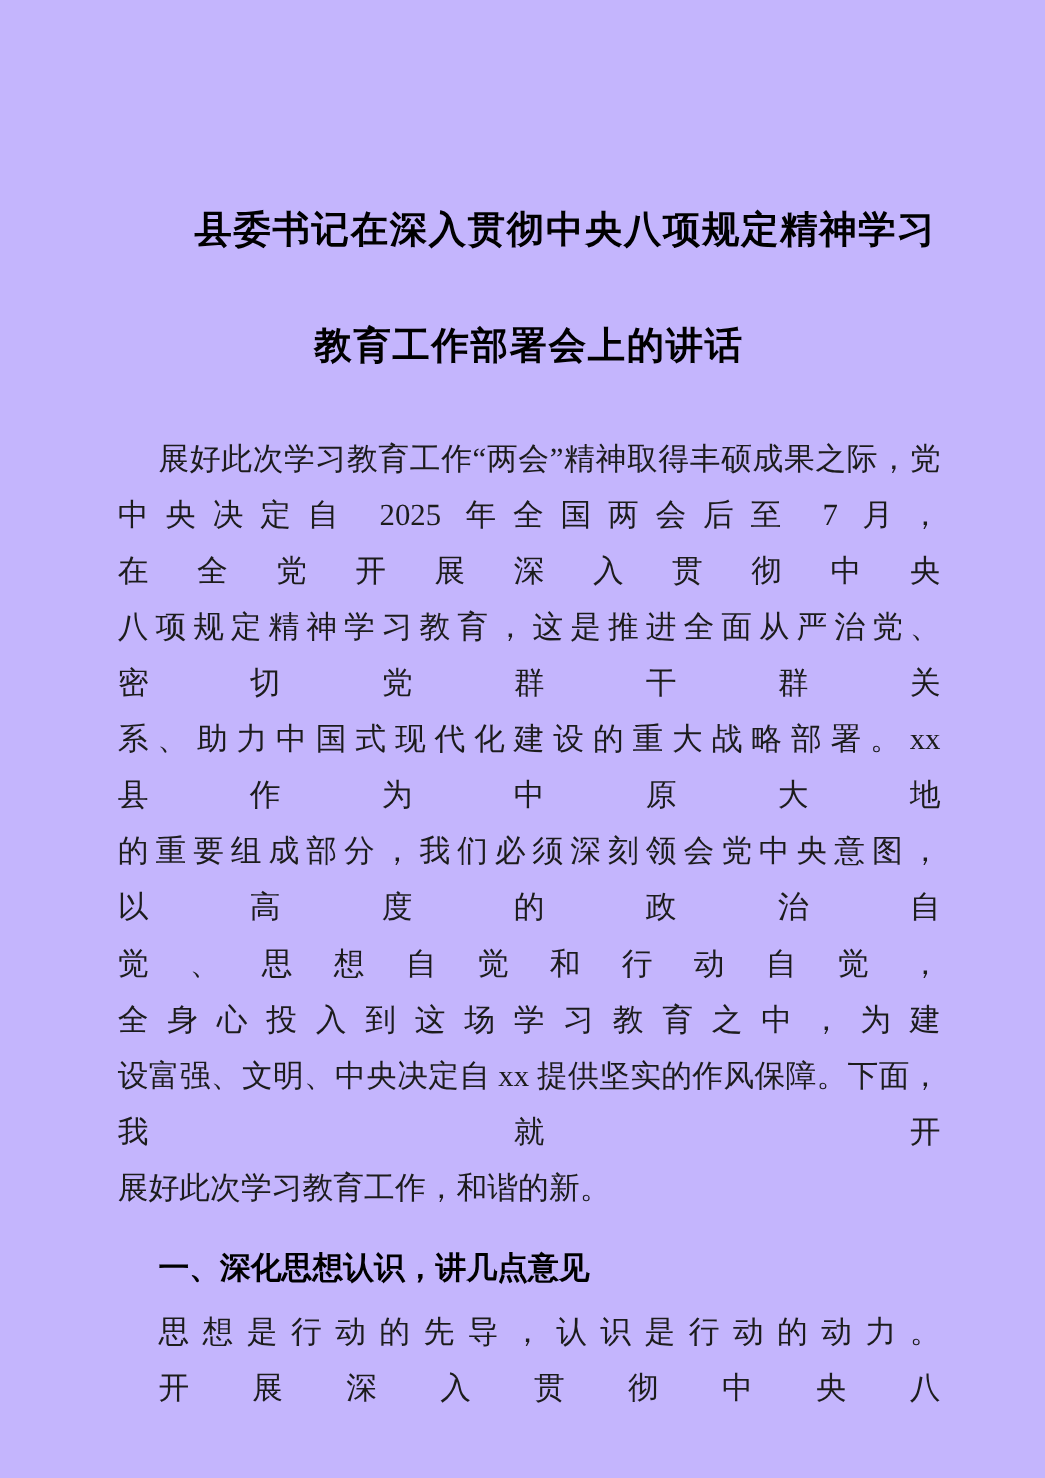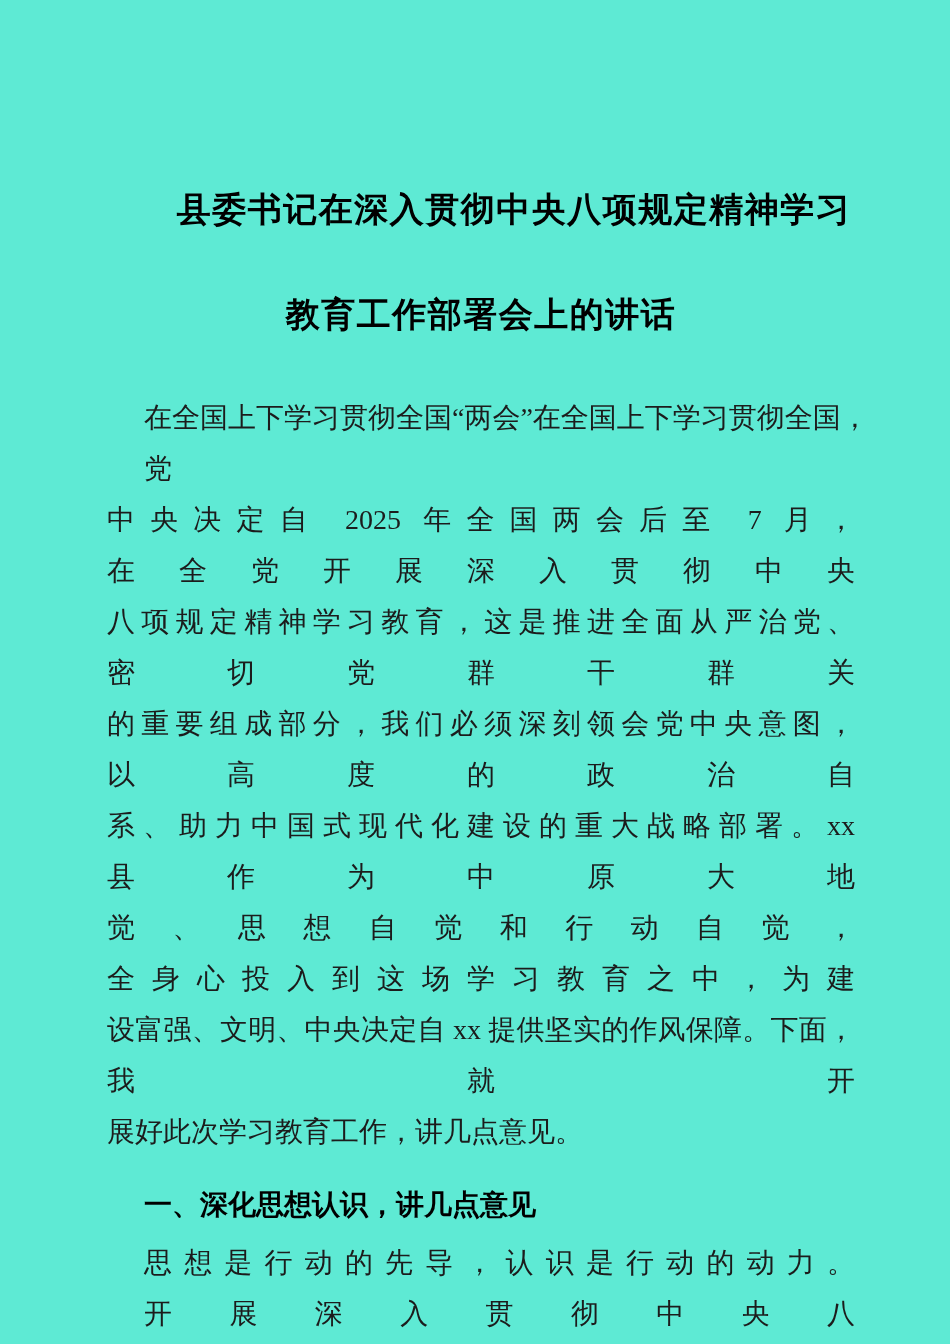--- a/index.html
+++ b/index.html
@@ -4,21 +4,21 @@
 <style>
   html, body {
     margin: 0;
     padding: 0;
     background: #ffffff;
   }
   .page {
     position: relative;
     width: 950px;
     height: 1344px;
-    background: #5eead4;
+    background: #c4b5fd;
     overflow: hidden;
     font-family: "Liberation Serif", "DejaVu Serif", serif;
   }
   
   .title-block {
     position: absolute;
     top: 157px;
     left: 107px;
     width: 748px;
     text-align: center;
@@ -72,26 +72,26 @@
 <body>
 
 <div class="page">
 
   <div class="title-block">
     <div class="title-line-1">县委书记在深入贯彻中央八项规定精神学习</div>
     <div class="title-line-2">教育工作部署会上的讲话</div>
   </div>
 
   <div class="body-block">
-    <div class="ln indent just">在全国上下学习贯彻全国“两会”在全国上下学习贯彻全国，党</div>
+    <div class="ln indent just">展好此次学习教育工作“两会”精神取得丰硕成果之际，党</div>
     <div class="ln just">中央决定自 2025 年全国两会后至 7 月，在全党开展深入贯彻中央</div>
     <div class="ln just">八项规定精神学习教育，这是推进全面从严治党、密切党群干群关</div>
+    <div class="ln just">系、助力中国式现代化建设的重大战略部署。xx 县作为中原大地</div>
     <div class="ln just">的重要组成部分，我们必须深刻领会党中央意图，以高度的政治自</div>
-    <div class="ln just">系、助力中国式现代化建设的重大战略部署。xx 县作为中原大地</div>
     <div class="ln just">觉、思想自觉和行动自觉，全身心投入到这场学习教育之中，为建</div>
     <div class="ln just">设富强、文明、中央决定自 xx 提供坚实的作风保障。下面，我就开</div>
-    <div class="ln">展好此次学习教育工作，讲几点意见。</div>
+    <div class="ln">展好此次学习教育工作，和谐的新。</div>
     <div class="ln indent heading">一、深化思想认识，讲几点意见</div>
     <div class="ln indent just">思想是行动的先导，认识是行动的动力。开展深入贯彻中央八</div>
 
   </div>
 
 </div>
 
 </body></html>

